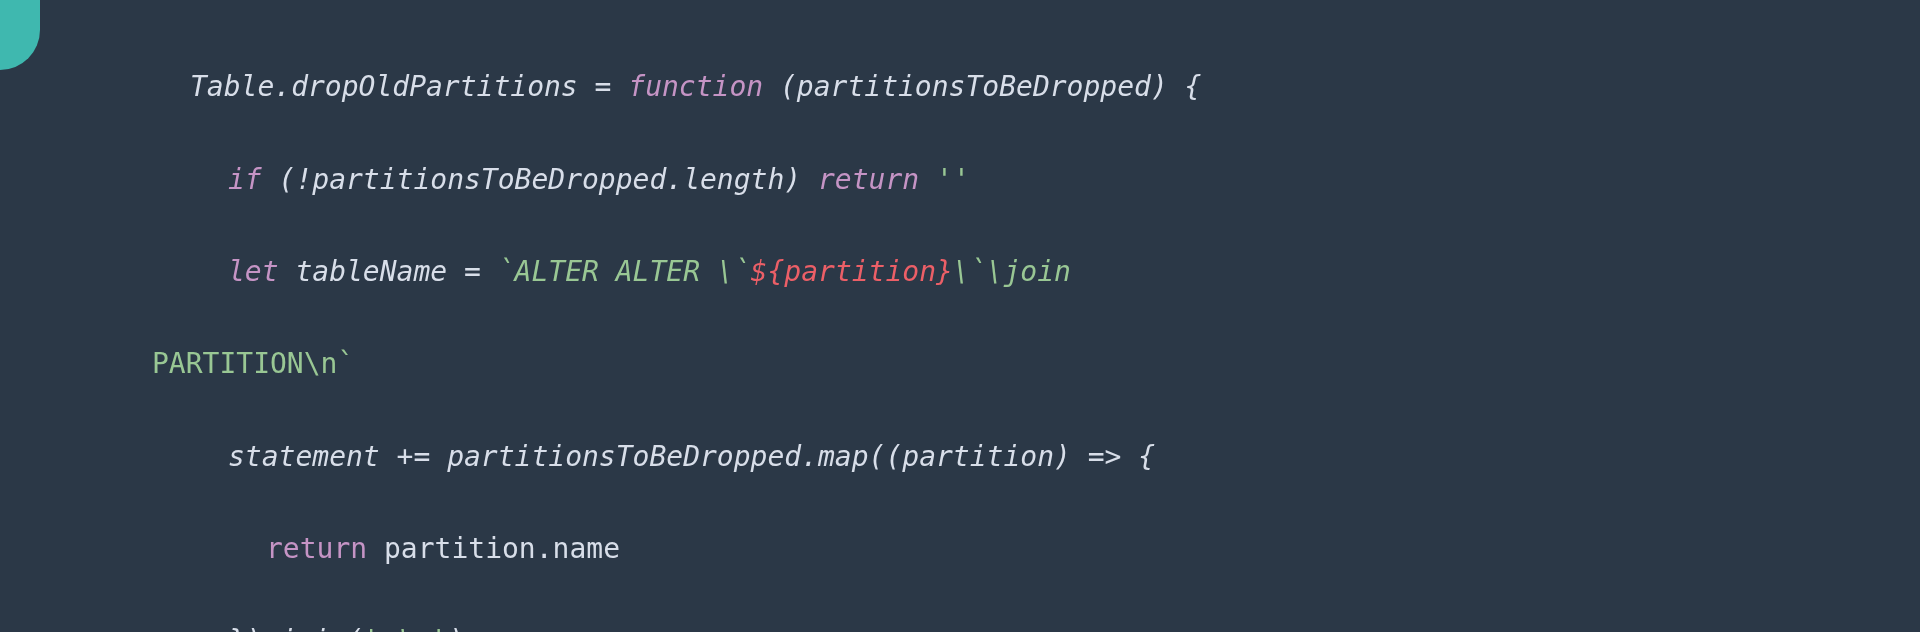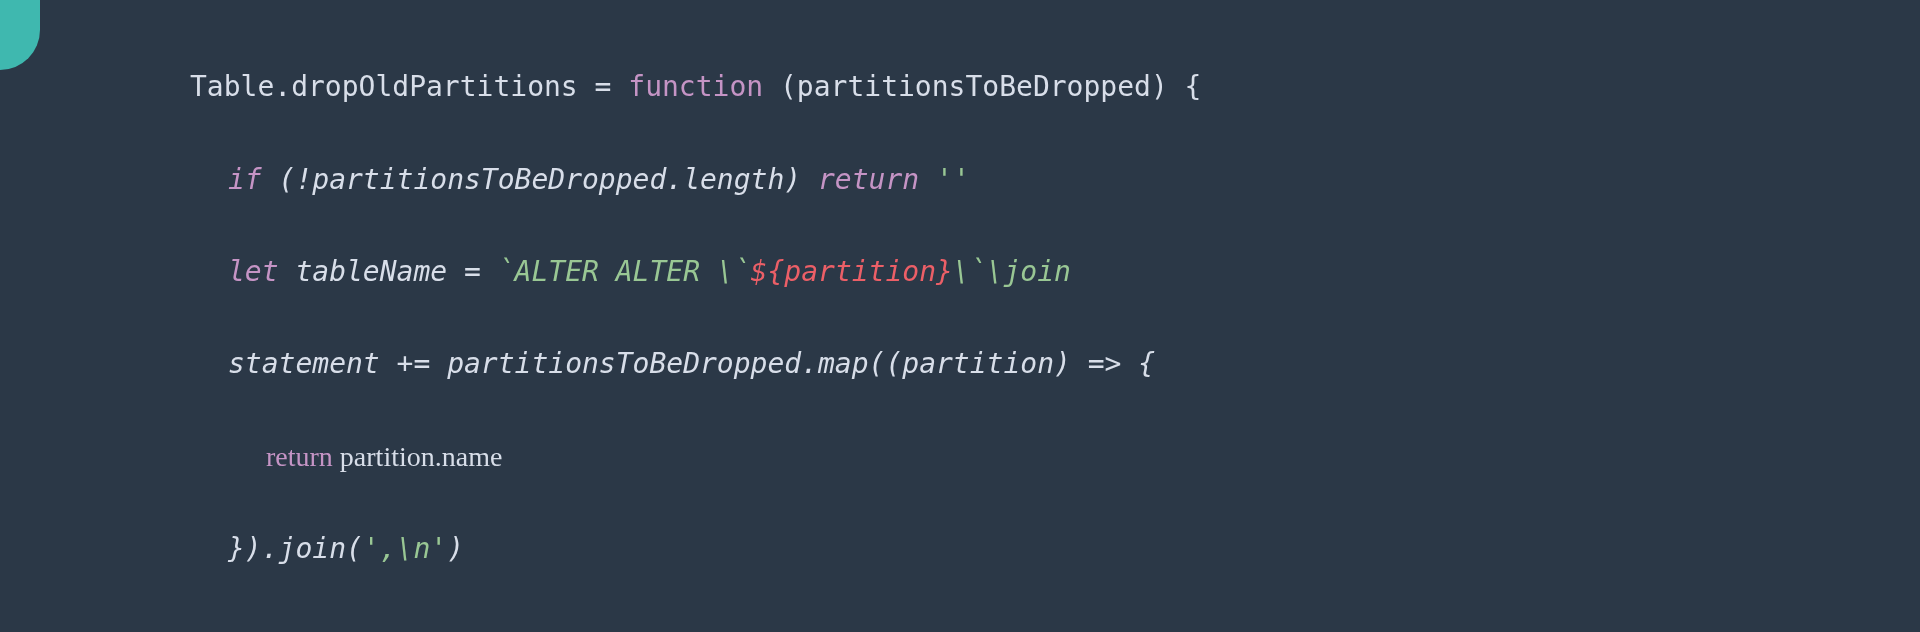--- a/index.html
+++ b/index.html
@@ -29,44 +29,45 @@
     }
     .code-block {
       padding: 18px 0 0 190px;
       white-space: pre;
     }
     .line {
       display: block;
     }
     .line.indent1 {
       padding-left: 0;
+      font-style: italic;
     }
     .line.indent2 {
       padding-left: 38px;
       font-style: italic;
     }
     .line.indent3 {
       padding-left: 76px;
-      font-family: Liberation Serif, serif;
     }
     .line.outdent {
       margin-left: -38px;
     }
     .t-default { color: #d8dee9; }
     .t-keyword { color: #c594c5; }
     .t-string { color: #99c794; }
     .t-interp { color: #ec5f67; }
   </style>
 </head>
 <body>
 
 <div class="accent-bar"></div>
 
 <div class="code-block">
 <span class="line indent1"><span class="t-default">Table.dropOldPartitions = </span><span class="t-keyword">function</span><span class="t-default"> (partitionsToBeDropped) {</span></span>
 <span class="line indent2"><span class="t-keyword">if</span><span class="t-default"> (!partitionsToBeDropped.length) </span><span class="t-keyword">return</span><span class="t-default"> </span><span class="t-string">''</span></span>
 <span class="line indent2"><span class="t-keyword">let</span><span class="t-default"> tableName = </span><span class="t-string">`ALTER ALTER \`</span><span class="t-interp">${partition}</span><span class="t-string">\`\join </span></span>
+<span class="line outdent"><span class="t-string">PARTITION\n`</span></span>
 <span class="line indent2"><span class="t-default">statement += partitionsToBeDropped.map((partition) =&gt; {</span></span>
 <span class="line indent3"><span class="t-keyword">return</span><span class="t-default"> partition.name</span></span>
 <span class="line indent2"><span class="t-default">}).join(</span><span class="t-string">',\n'</span><span class="t-default">)</span></span>
 
 
 </div>
 
 </body></html>

